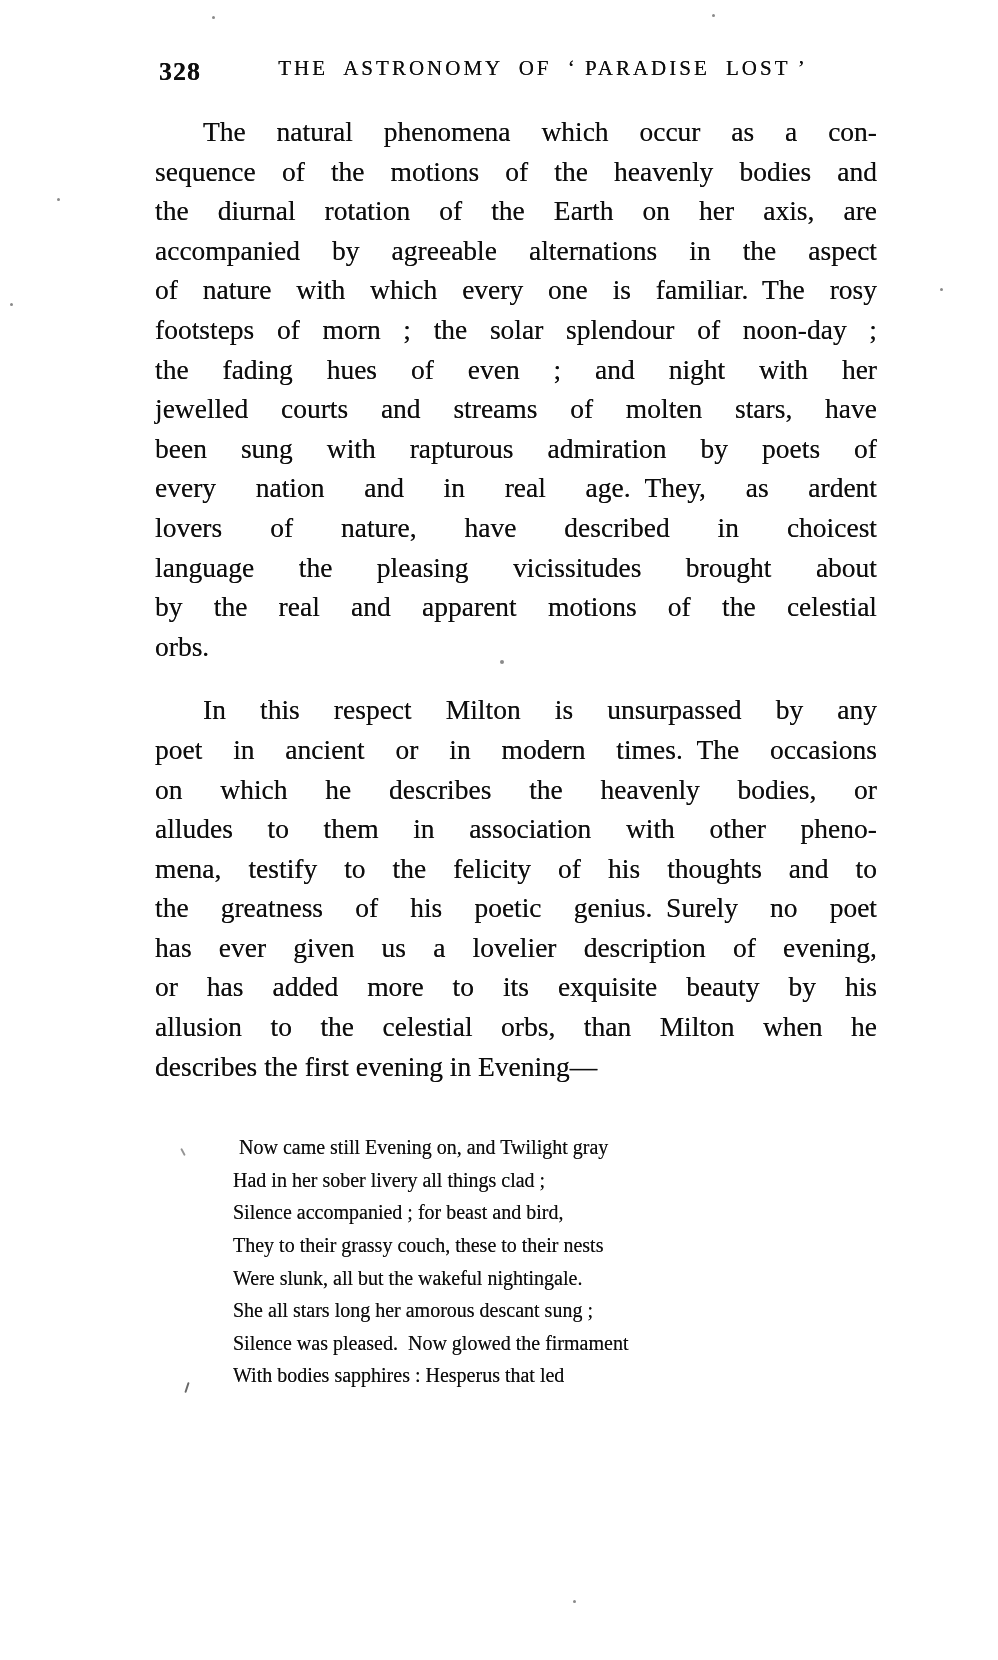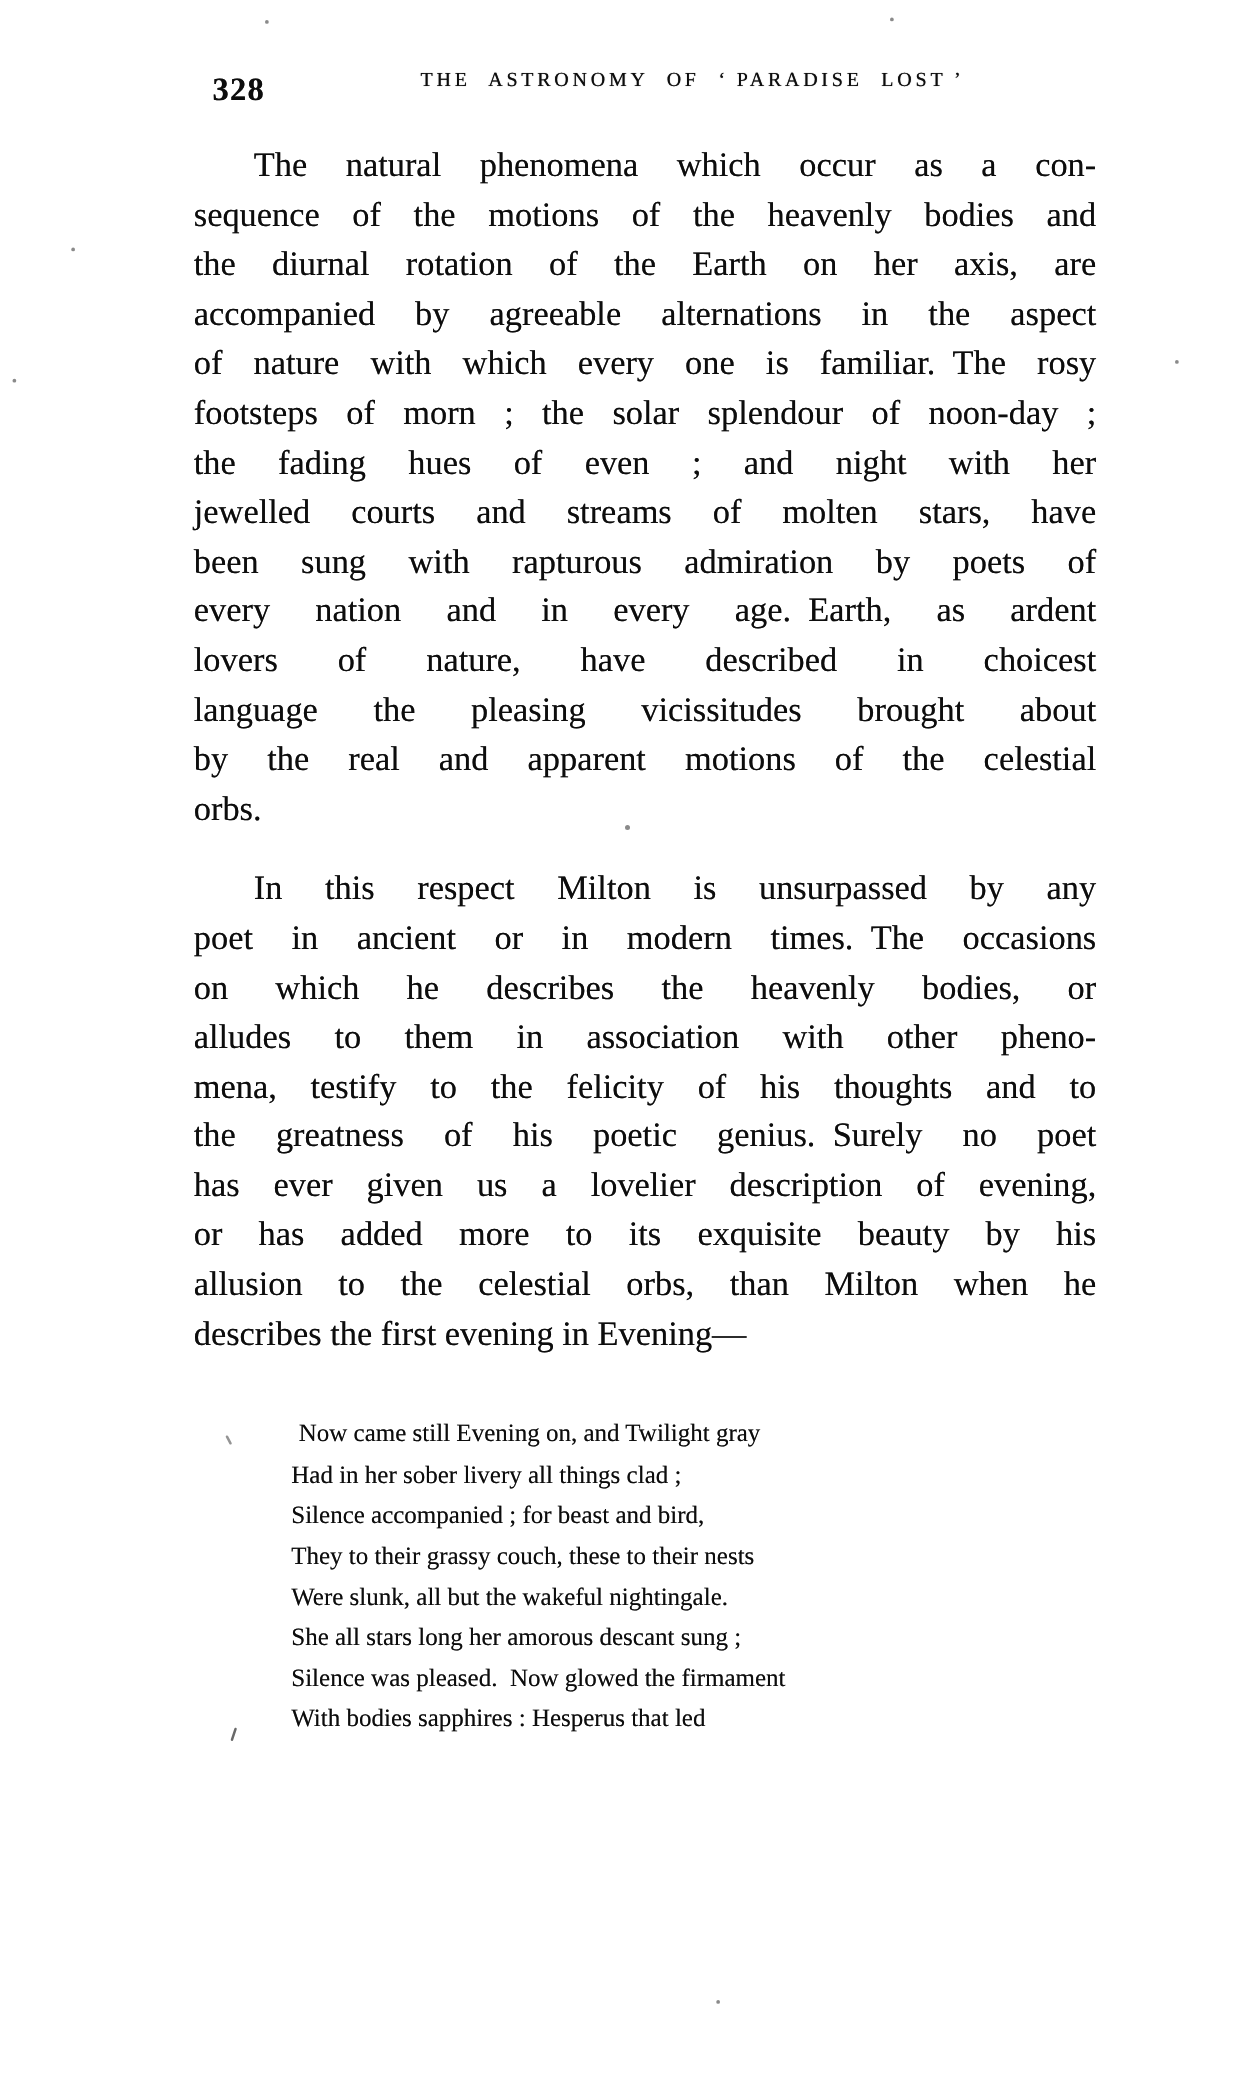--- a/index.html
+++ b/index.html
@@ -8,31 +8,31 @@
     background:#ffffff;
     font-family:"Liberation Serif","DejaVu Serif",serif;
     color:#0d0d0d;
     position:relative;
     overflow:hidden;
   }
   .page{position:absolute;inset:0;}
 
   
   .header{
-    position:absolute;top:56px;left:155px;width:722px;height:34px;margin-left:11px;
+    position:absolute;top:56px;left:155px;width:722px;height:34px;
   }
   .pagenum{
     position:absolute;left:4px;top:1px;
     font-size:26px;font-weight:bold;letter-spacing:1px;
     text-shadow:0 0 .5px rgba(0,0,0,.75);
   }
   .running-title{
     text-align:center;
     padding-left:54px;
-    font-size:16px;
+    font-size:21px;
     letter-spacing:3px;
     word-spacing:8px;
     text-shadow:0 0 .6px rgba(0,0,0,.8);
     white-space:nowrap;
   }
 
   
   .body-col{
     position:absolute;top:112px;left:155px;width:722px;
     font-size:27.5px;line-height:39.6px;
@@ -86,21 +86,21 @@
     <section class="para p1">
       <div class="ln indent">The natural phenomena which occur as a con-</div>
       <div class="ln">sequence of the motions of the heavenly bodies and</div>
       <div class="ln">the diurnal rotation of the Earth on her axis, are</div>
       <div class="ln">accompanied by agreeable alternations in the aspect</div>
       <div class="ln">of nature with which every one is familiar. The rosy</div>
       <div class="ln">footsteps of morn ; the solar splendour of noon-day ;</div>
       <div class="ln">the fading hues of even ; and night with her</div>
       <div class="ln">jewelled courts and streams of molten stars, have</div>
       <div class="ln">been sung with rapturous admiration by poets of</div>
-      <div class="ln">every nation and in every age. Earth, as ardent</div>
+      <div class="ln">every nation and in real age. They, as ardent</div>
       <div class="ln">lovers of nature, have described in choicest</div>
       <div class="ln">language the pleasing vicissitudes brought about</div>
       <div class="ln">by the real and apparent motions of the celestial</div>
       <div class="ln last">orbs.</div>
     </section>
 
     <section class="para p2">
       <div class="ln indent">In this respect Milton is unsurpassed by any</div>
       <div class="ln">poet in ancient or in modern times. The occasions</div>
       <div class="ln">on which he describes the heavenly bodies, or</div>

